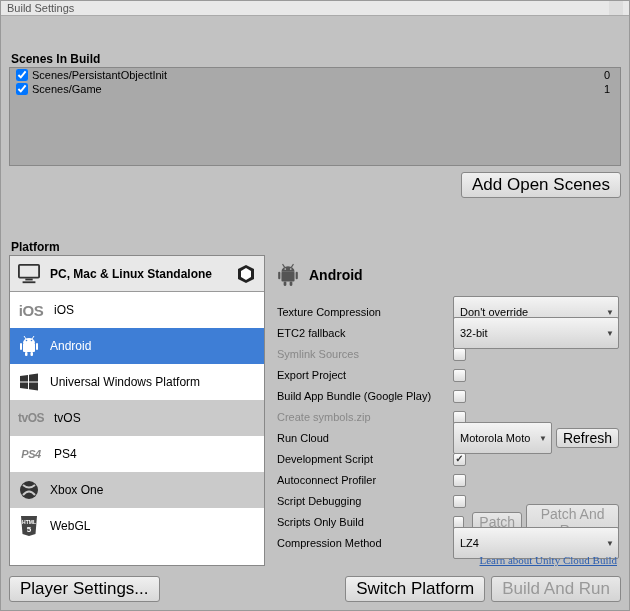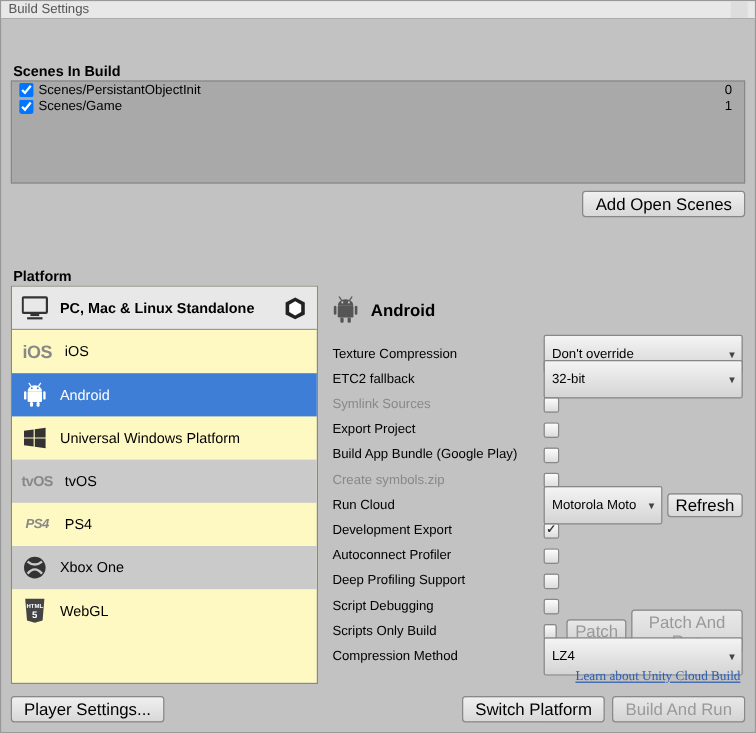--- a/index.html
+++ b/index.html
@@ -8,25 +8,25 @@
   .titlebar { height: 20px; background: #e8e8e8; display: flex; align-items: center; padding: 0 6px; border-bottom: 1px solid #aaa; color: #555; }
   .titlebar .spacer { flex: 1; }
   .titlebar .close { width: 14px; height: 14px; background: #ddd; }
   .section-label { font-weight: bold; padding: 4px 10px 1px 10px; font-size: 12px; margin-top: 32px; }
   .scenes-box { margin: 0 8px; border: 1px solid #888; background: #a9a9a9; height: 135px; }
   .scene-row { display: flex; align-items: center; padding: 1px 4px; font-size: 11px; }
   .scene-row input[type=checkbox] { margin: 0 4px 0 2px; width: 12px; height: 12px; }
   .scene-row .grow { flex: 1; }
   .scene-row .idx { padding-right: 6px; }
   .row-right { display: flex; justify-content: flex-end; padding: 6px 8px; }
-  .btn { background: linear-gradient(#f0f0f0,#d8d8d8); border: 1px solid #888; border-radius: 3px; padding: 2px 10px; font-size: 14px; cursor: pointer; }
+  .btn { background: linear-gradient(#f0f0f0,#d8d8d8); border: 1px solid #888; border-radius: 3px; padding: 2px 10px; font-size: 17px; cursor: pointer; }
   .btn[disabled] { color: #999; cursor: default; background: linear-gradient(#e8e8e8,#d4d4d4); }
   .btn.sm { padding: 1px 6px; font-size: 14px; }
   .middle { flex: 1; display: flex; padding: 0 8px 4px 8px; gap: 6px; }
-  .platform-list { width: 256px; border: 1px solid #888; background: #fef9c3; display: flex; flex-direction: column; }
+  .platform-list { width: 256px; border: 1px solid #888; background: #ffffff; display: flex; flex-direction: column; }
   .plat-item { display: flex; align-items: center; height: 36px; padding: 0 8px; border-bottom: 0px solid #bbb; gap: 10px; }
   .plat-item:nth-child(odd) { background: #cacaca; }
   .plat-item.first { background: #e8e8e8; border-bottom: 1px solid #999; font-weight: bold; }
   .plat-item.sel { background: #3e7ed6; color: #fff; }
   .plat-item .pi-label { flex: 1; font-size: 12px; }
   .plat-item .pi-txtlogo { font-family: Arial; font-size: 15px; font-weight: bold; color: #888; letter-spacing: -0.5px; width: 26px; text-align: center; }
   .plat-item .pi-icon { width: 22px; height: 22px; display: flex; align-items: center; justify-content: center; }
   .plat-item.first .unity-logo { width: 20px; height: 20px; }
   .right-panel { flex: 1; display: flex; flex-direction: column; padding: 2px 2px 0 6px; }
   .right-header { display: flex; align-items: center; height: 36px; gap: 10px; }
@@ -230,33 +230,27 @@
           <span class="lab">Run Cloud</span>
           <div class="ctrl">
             <div class="dd" style="min-width:0">
                 <span class="grow" style="white-space:nowrap; overflow:hidden">Motorola Moto</span>
                 <span class="arrow">▼</span>
               </div>
             <button class="btn sm">Refresh</button>
           </div>
         </div>
         <div class="opt-row">
-          <span class="lab">Development Export</span>
+          <span class="lab">Development Script</span>
           <div class="ctrl">
               <span class="chk checked"></span>
             </div>
         </div>
         <div class="opt-row">
           <span class="lab">Autoconnect Profiler</span>
-          <div class="ctrl">
-              <span class="chk"></span>
-            </div>
-        </div>
-        <div class="opt-row">
-          <span class="lab">Deep Profiling Support</span>
           <div class="ctrl">
               <span class="chk"></span>
             </div>
         </div>
         <div class="opt-row">
           <span class="lab">Script Debugging</span>
           <div class="ctrl">
               <span class="chk"></span>
             </div>
         </div>

